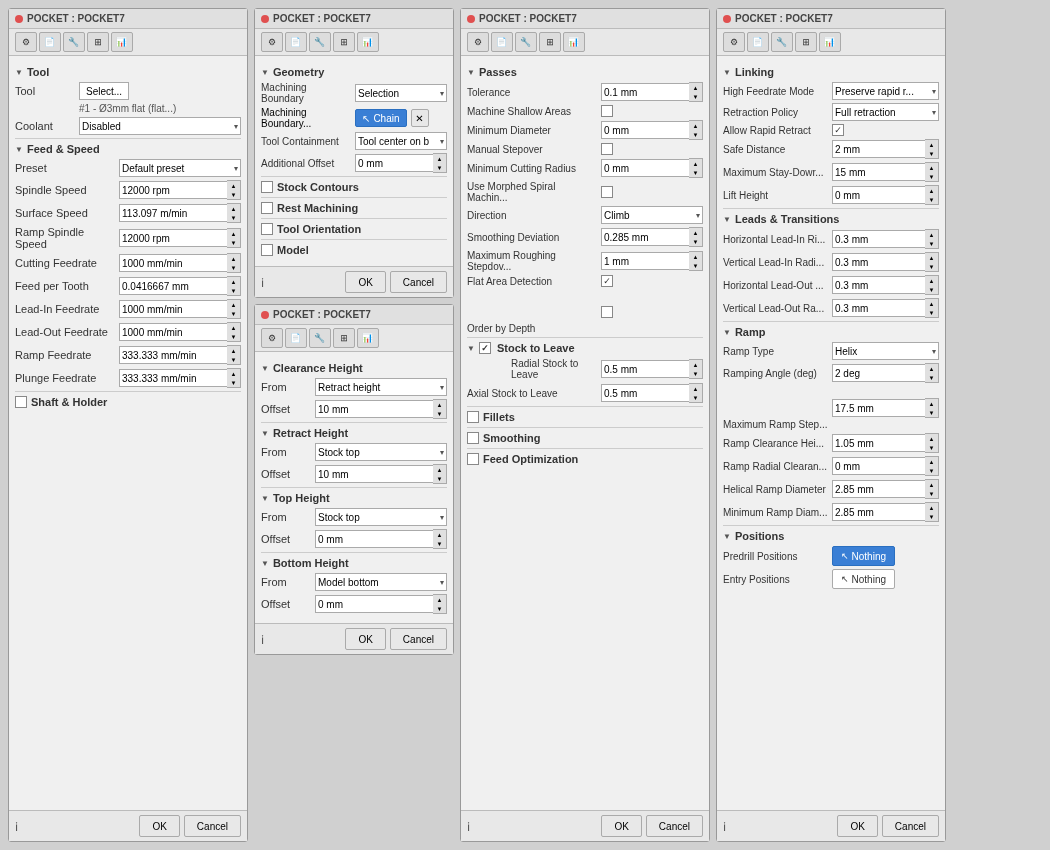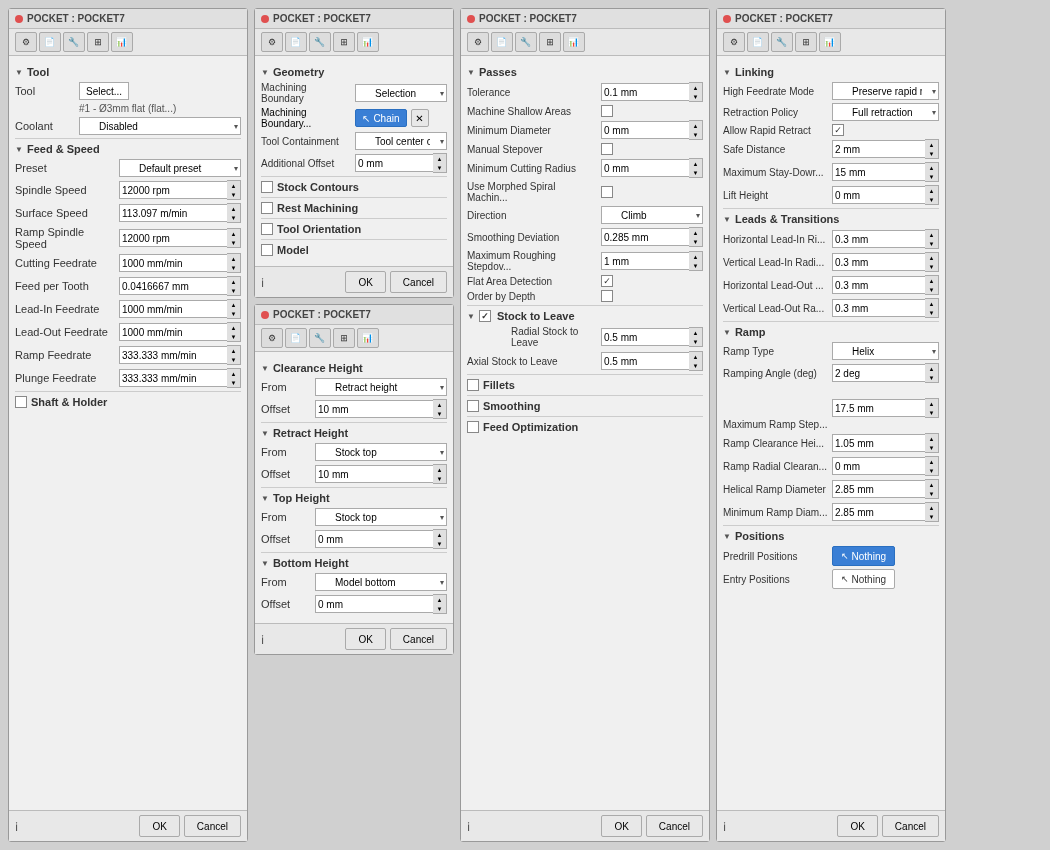--- a/index.html
+++ b/index.html
@@ -99,21 +99,21 @@
       border: 1px solid #aaa;
       background: white;
       padding: 0 2px;
       font-size: 10px;
     }
     select {
       width: 100%;
       height: 18px;
       border: 1px solid #aaa;
       background: white;
-      padding: 0 19px;
+      padding: 0 2px;
       font-size: 10px;
     }
     .spinner-input {
       display: flex;
       align-items: center;
     }
     .spinner-input input {
       width: calc(100% - 14px);
       height: 18px;
       border: 1px solid #aaa;
@@ -803,21 +803,21 @@
     </div>
 
     <div class="field-row">
       <div class="field-label" style="width:130px;font-size:10px;">Flat Area Detection</div>
       <div class="field-value">
         <div class="checkbox checked"></div>
       </div>
     </div>
 
     <div class="field-row">
-      <div class="field-label" style="width:130px;font-size:10px;">Order by Depth</div>
+      <div class="field-label" style="width:130px;font-size:10px;margin-top:33px;">Order by Depth</div>
       <div class="field-value">
         <div class="checkbox"></div>
       </div>
     </div>
     <div class="divider"></div>
 
     <div class="section-header">
       <span class="arrow">▼</span>
       <div class="checkbox checked" style="margin-right:2px;"></div>
       <span>Stock to Leave</span>

